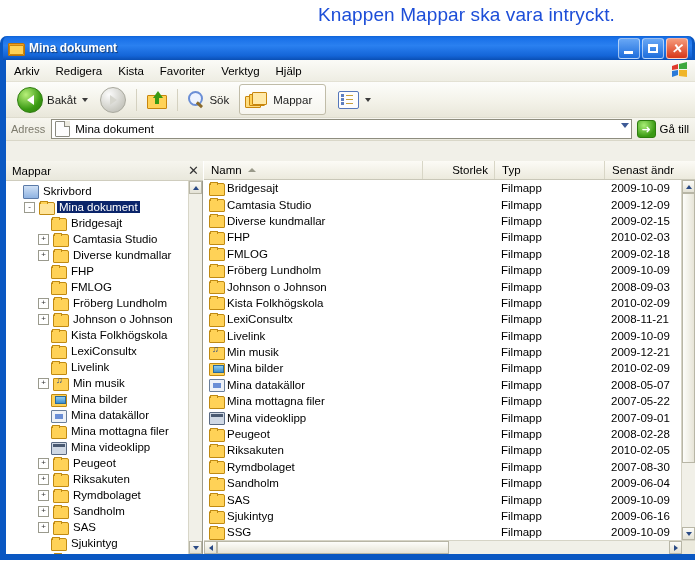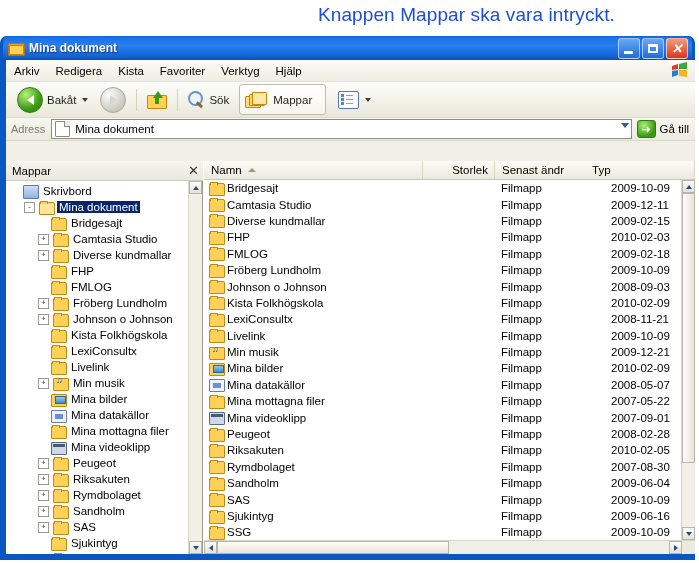--- a/index.html
+++ b/index.html
@@ -469,26 +469,26 @@
 
         <div class="list-pane">
           <div class="list-head">
             <div class="hcell" style="width:219px;">
               <span>Namn</span>
                 <span class="sortmark"></span>
             </div>
             <div class="hcell r" style="width:72px;">
               <span>Storlek</span>
             </div>
+            <div class="hcell" style="width:110px;">
+              <span>Typ</span>
+            </div>
             <div class="hcell" style="width:90px;border-right:none;">
               <span>Senast ändr</span>
             </div>
-            <div class="hcell" style="width:110px;">
-              <span>Typ</span>
-            </div>
           </div>
           <div class="list-body">
             <div id="list-rows">
                 <div class="lrow">
                   <span class="lc-name">
                     <span class="ico">
                       <span class="ico-folder"></span>
                     </span>
                     <span>Bridgesajt</span>
                   </span>
@@ -498,21 +498,21 @@
                 </div>
                 <div class="lrow">
                   <span class="lc-name">
                     <span class="ico">
                       <span class="ico-folder"></span>
                     </span>
                     <span>Camtasia Studio</span>
                   </span>
                   <span class="lc-size"></span>
                   <span class="lc-type">Filmapp</span>
-                  <span class="lc-date">2009-12-11</span>
+                  <span class="lc-date">2009-12-09</span>
                 </div>
                 <div class="lrow">
                   <span class="lc-name">
                     <span class="ico">
                       <span class="ico-folder"></span>
                     </span>
                     <span>Diverse kundmallar</span>
                   </span>
                   <span class="lc-size"></span>
                   <span class="lc-type">Filmapp</span>

